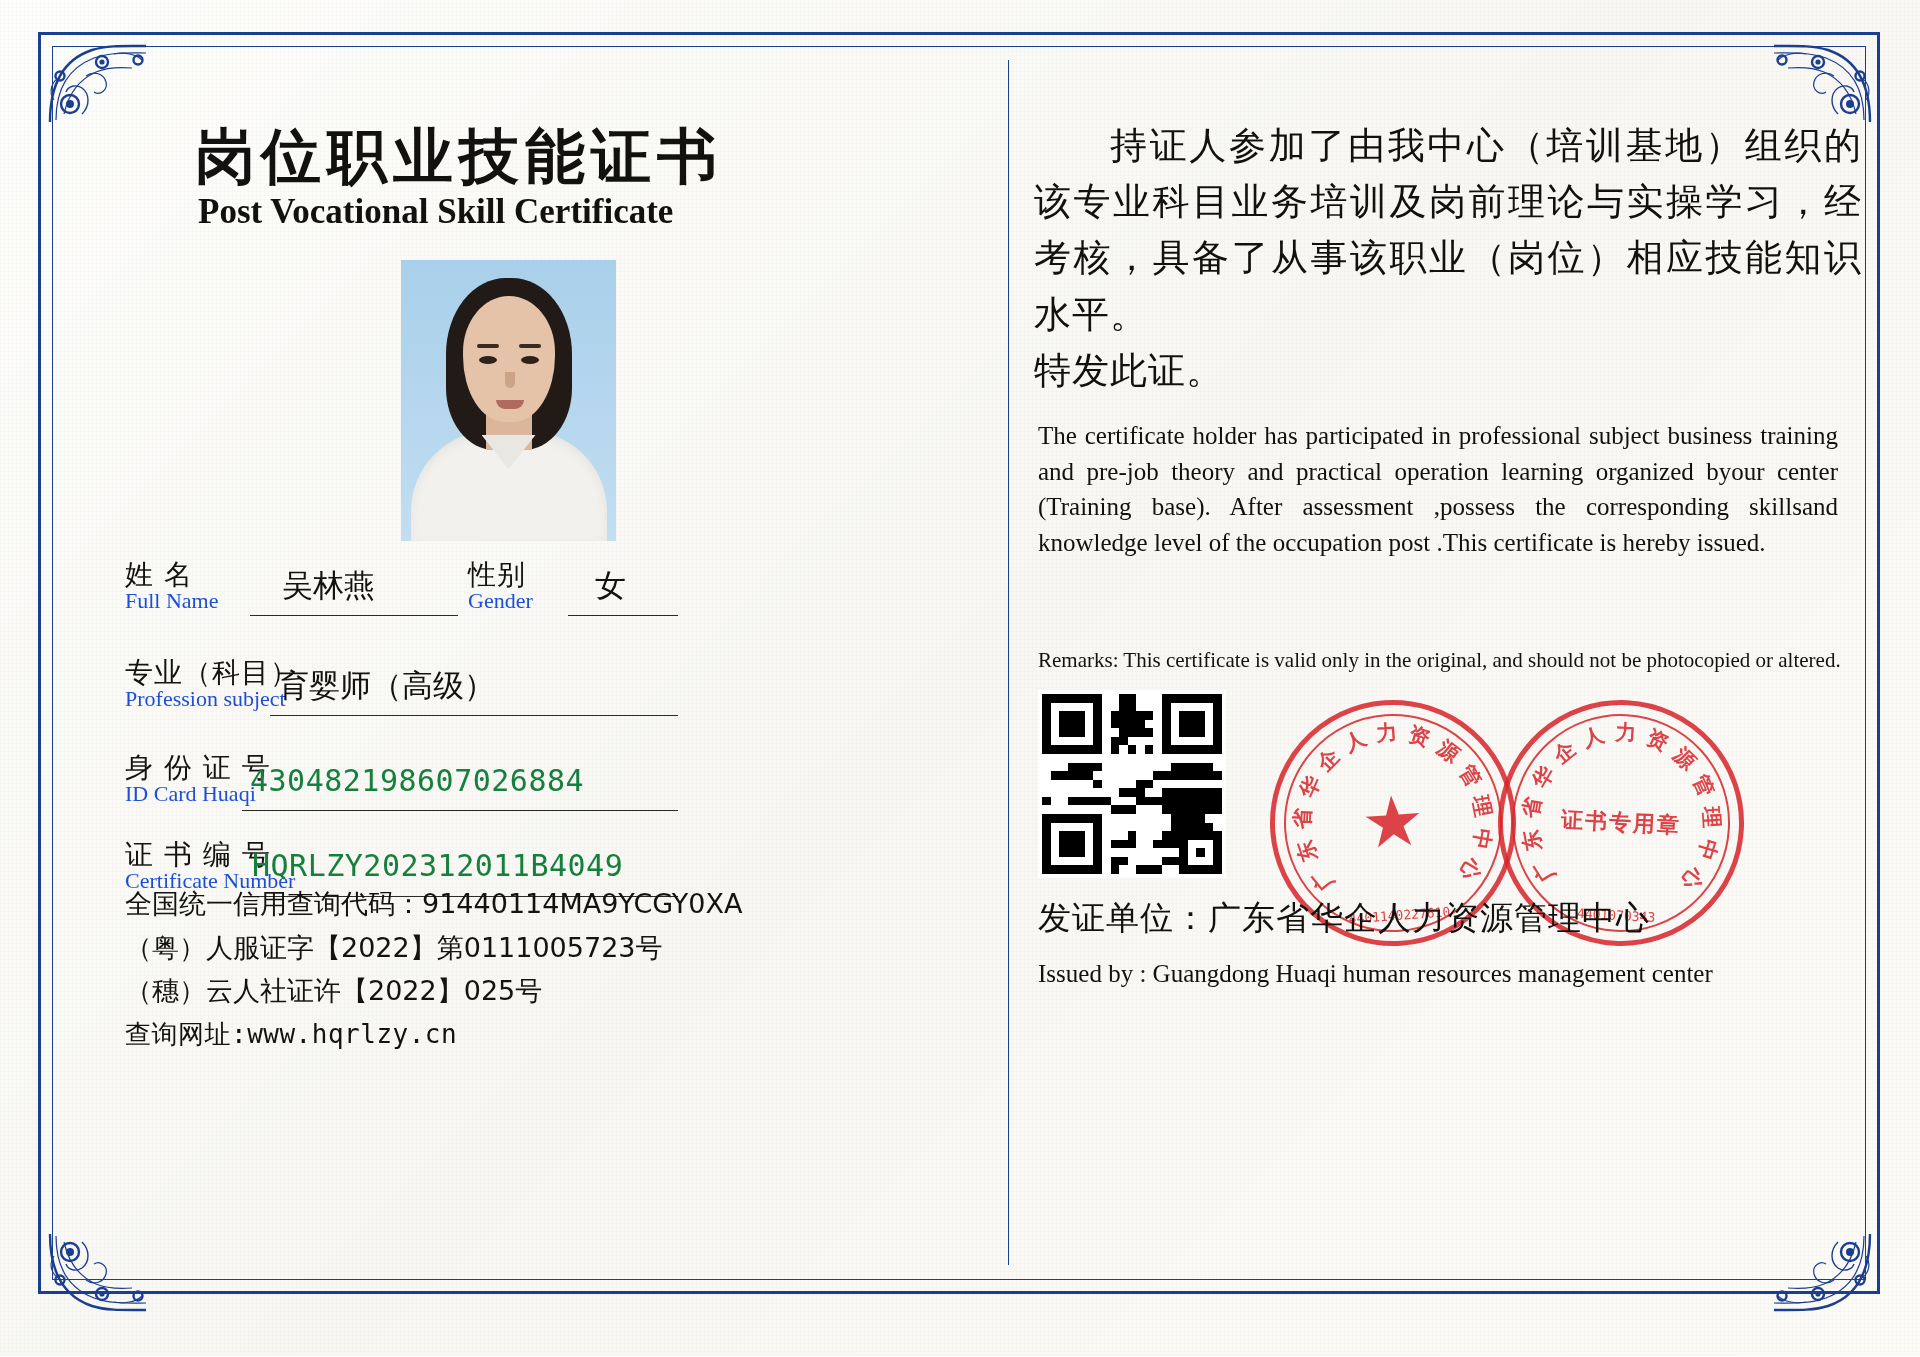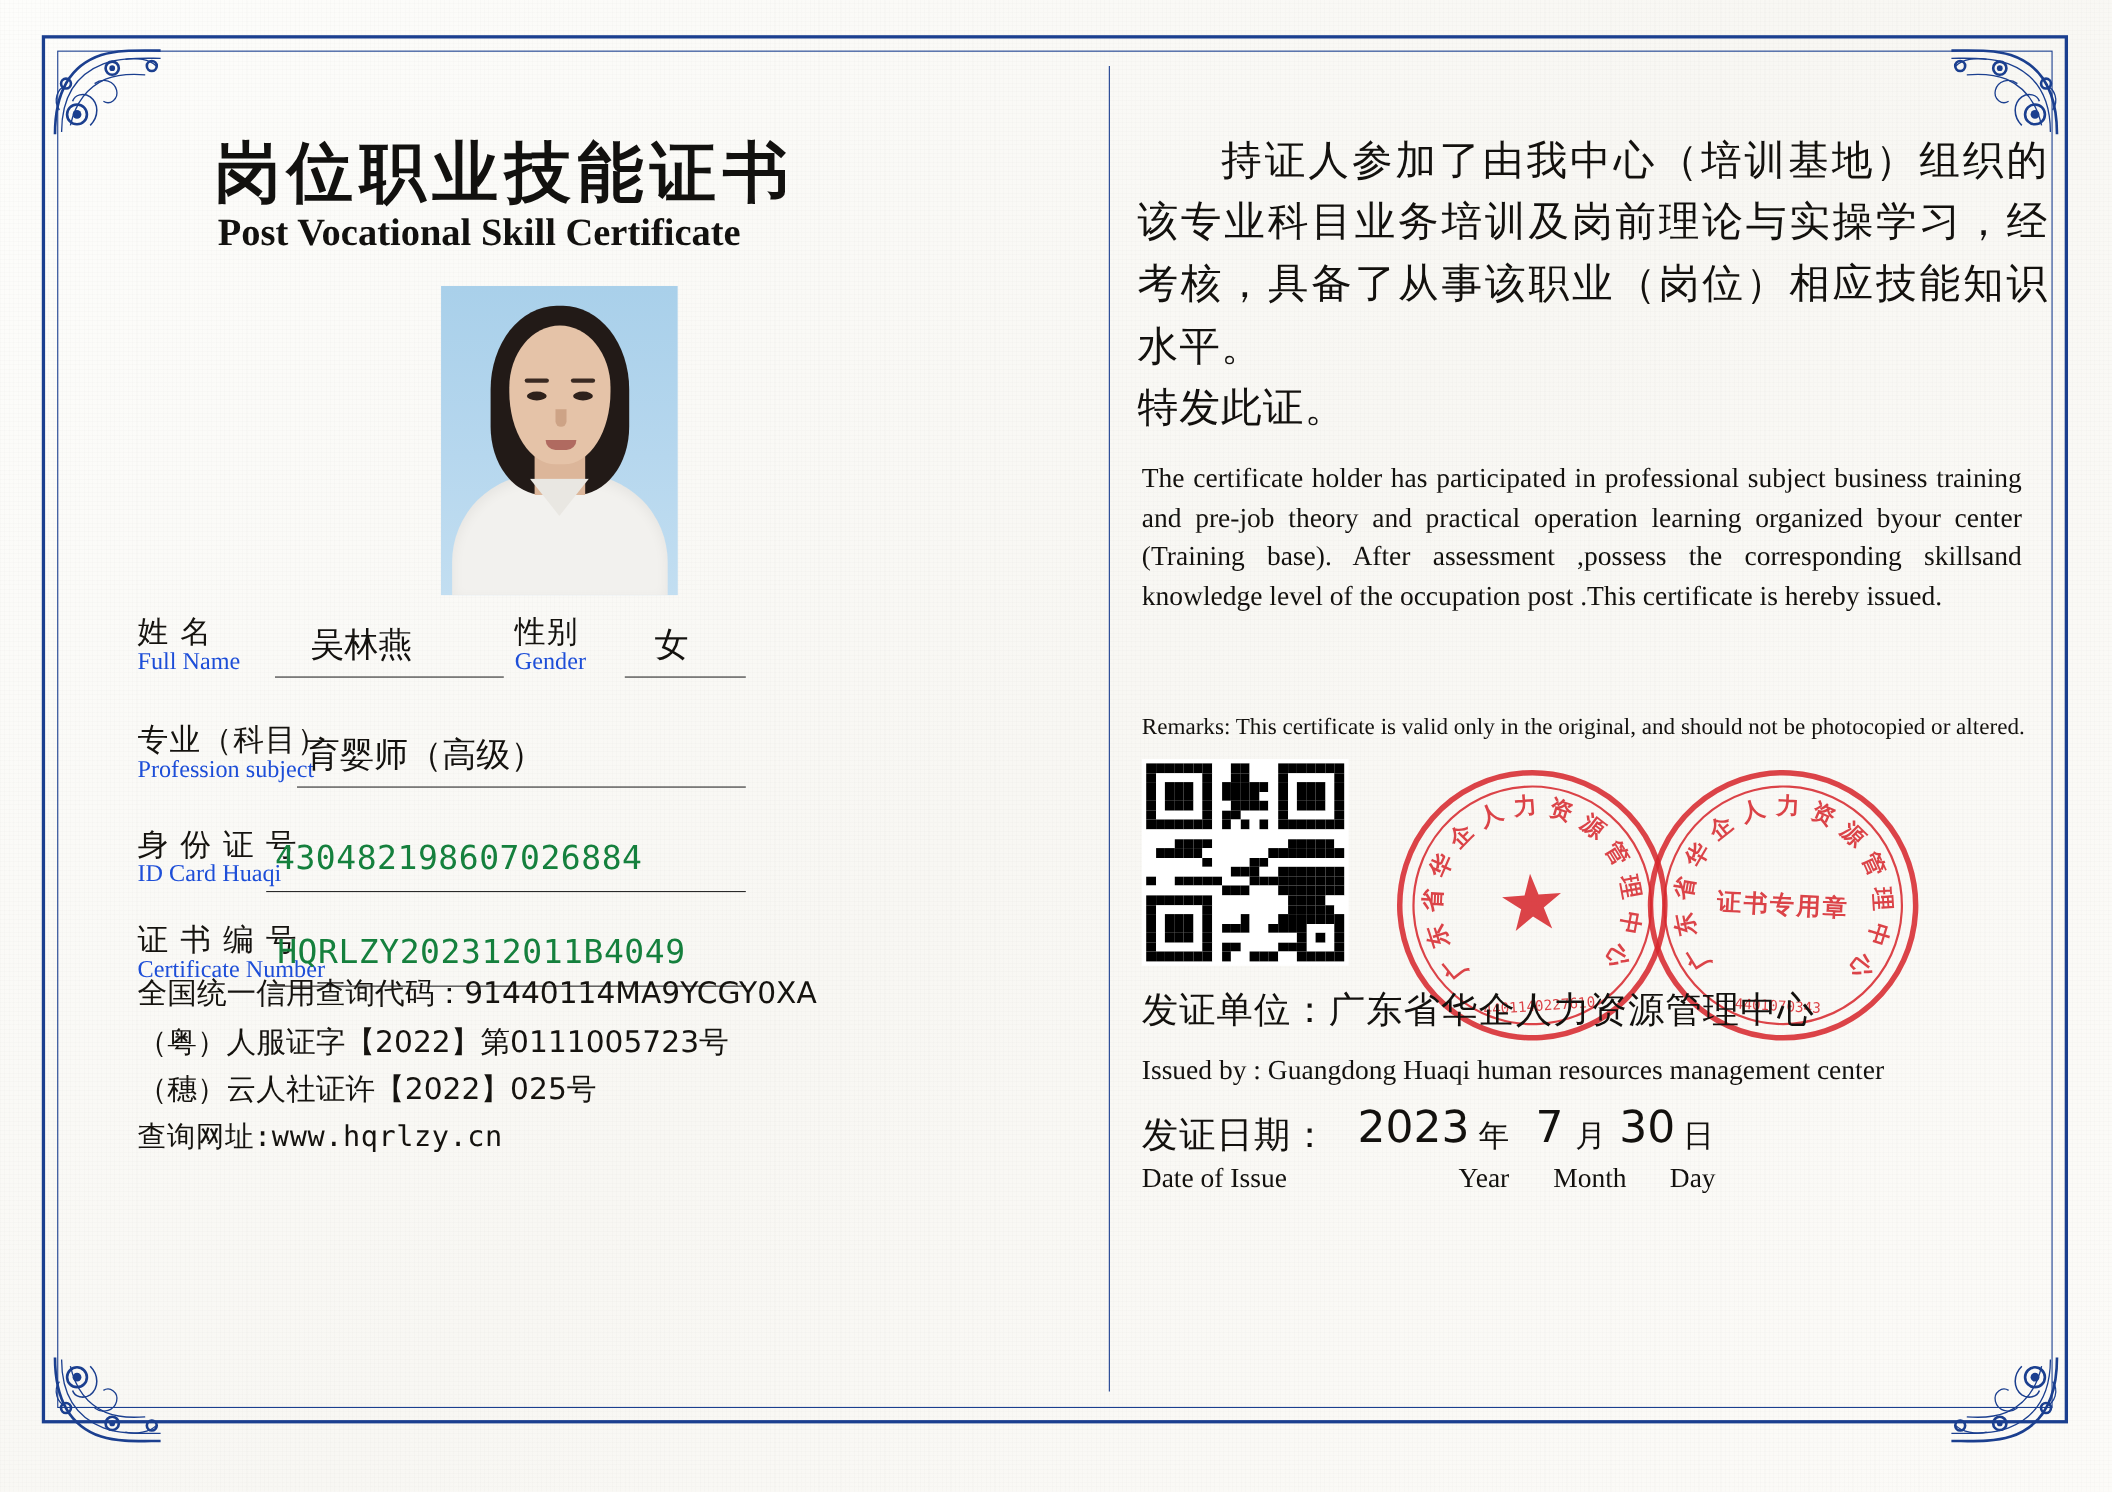--- a/index.html
+++ b/index.html
@@ -1122,30 +1122,14 @@
       <div class="bottom-code">4401070343</div>
     </div>
 
     <div class="issuer-cn">
       <span>发证单位：</span><span>广东省华企人力资源管理中心</span>
     </div>
     <div class="issuer-en">
       <span>Issued by :</span>&nbsp;<span>Guangdong Huaqi human resources management center</span>
     </div>
 
-    <div class="date-row">
-      <div class="date-cn">发证日期：</div>
-      <div class="date-en">Date of Issue</div>
-
-      <div class="date-val" style="left:196px; top:-8px;">2023</div>
-      <div class="date-unit-cn" style="left:306px; top:4px;">年</div>
-      <div class="date-unit-en" style="left:288px;">Year</div>
-
-      <div class="date-val" style="left:358px; top:-8px;">7</div>
-      <div class="date-unit-cn" style="left:394px; top:4px;">月</div>
-      <div class="date-unit-en" style="left:374px;">Month</div>
-
-      <div class="date-val" style="left:434px; top:-8px;">30</div>
-      <div class="date-unit-cn" style="left:492px; top:4px;">日</div>
-      <div class="date-unit-en" style="left:480px;">Day</div>
-    </div>
   </div>
 </div>
 
 </body></html>

